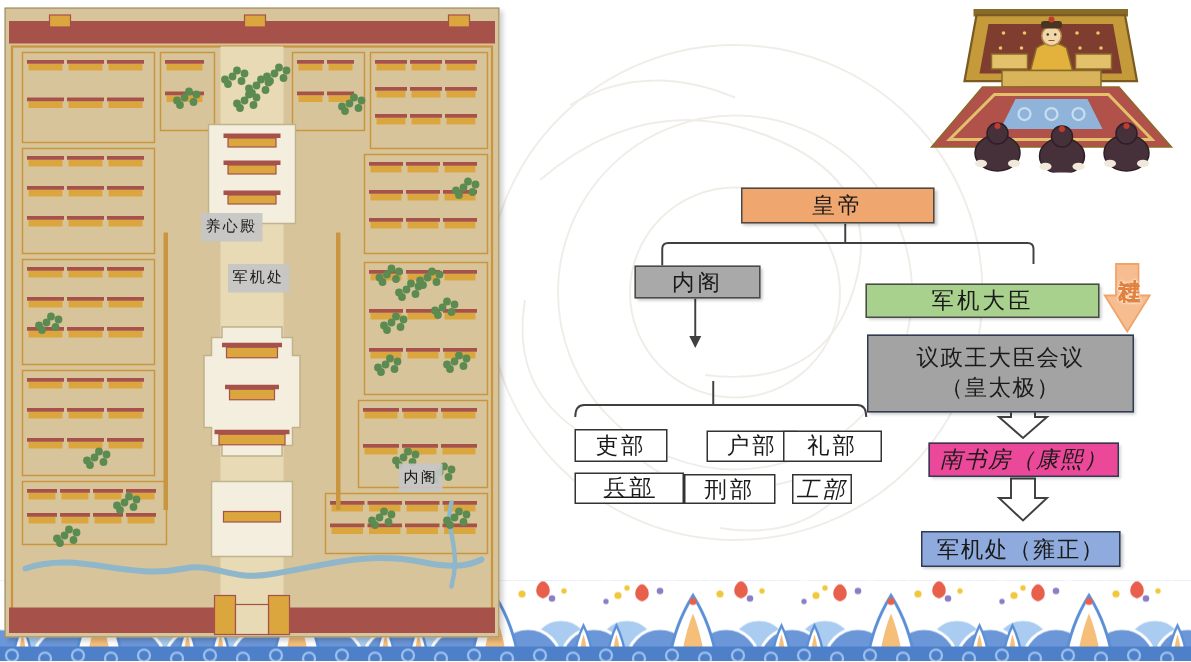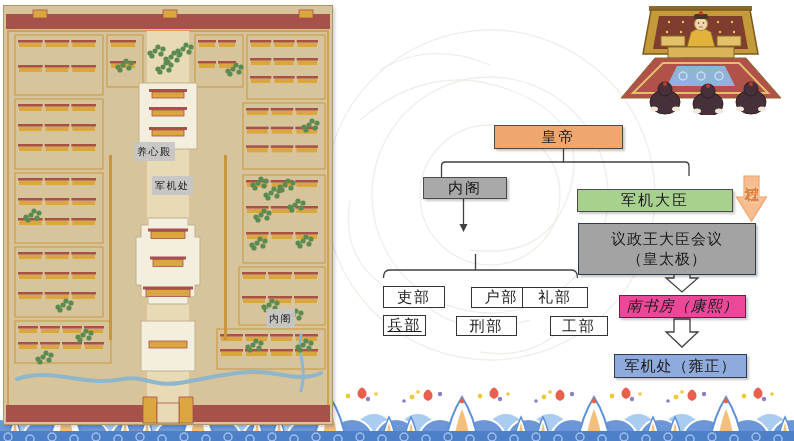--- a/index.html
+++ b/index.html
@@ -534,23 +534,23 @@
   <div class="box shadow" style="left: 423px; top: 177px; width: 84px; height: 22px; background-color: rgb(169, 169, 169);">内阁</div>
 
   <div class="box shadow" style="left: 577px; top: 176px; width: 156px; height: 23px; background-color: rgb(169, 209, 142); margin-top: 13px;">军机大臣</div>
 
   <div class="process-text" style="left:742px;top:174px;height:52px;">过程</div>
 
 
   <div class="box" style="left:383px;top:286px;width:62px;height:22px;border-color:#333;">吏部</div>
   <div class="box" style="left:456px;top:287px;width:61px;height:21px;border-color:#333;margin-left:15px;">户部</div>
   <div class="box" style="left:522px;top:287px;width:66px;height:21px;border-color:#333;">礼部</div>
-  <div class="box" style="left:383px;top:315px;width:43px;height:21px;border-color:#333;text-decoration:underline;">兵部</div>
+  <div class="box" style="left:383px;top:315px;width:73px;height:21px;border-color:#333;text-decoration:underline;">兵部</div>
   <div class="box" style="left:456px;top:316px;width:61px;height:20px;border-color:#333;">刑部</div>
-  <div class="box" style="left:550px;top:316px;width:58px;height:20px;border-color:#333;">工部</div>
+  <div class="box" style="left:528px;top:316px;width:40px;height:20px;border-color:#333;font-style:italic;">工部</div>
 
   <div class="box blue col shadow" style="left: 578px; top: 223px; width: 178px; height: 52px; background-color: #a3a3a3;">
     <span>议政王大臣会议</span>
     <span>（皇太极）</span>
   </div>
 
   <div class="box blue shadow" style="left: 619px; top: 295px; width: 127px; height: 23px; letter-spacing: 1px; background-color: #ec4899; font-style: italic;">南书房（康熙）</div>
 
   <div class="box blue shadow" style="left: 614px; top: 354px; width: 133px; height: 24px; letter-spacing: 1px; background-color: rgb(143, 170, 220);">军机处（雍正）</div>
 

